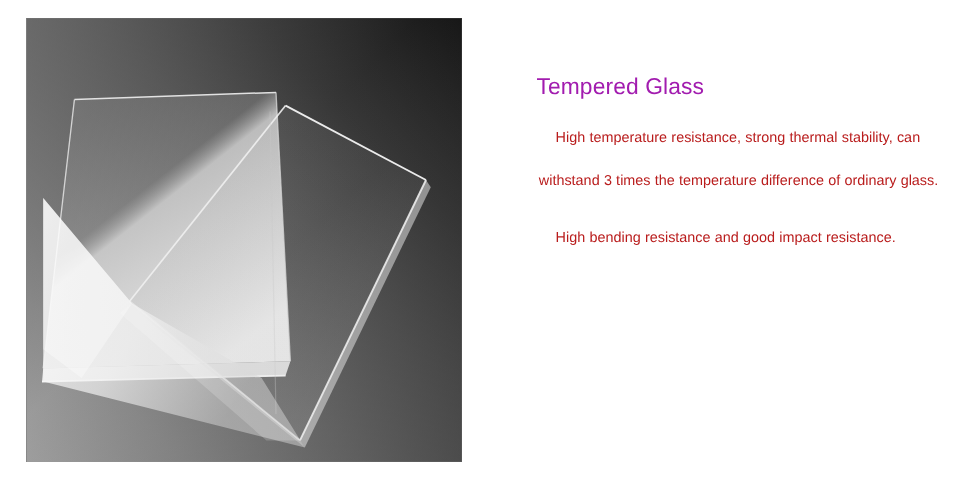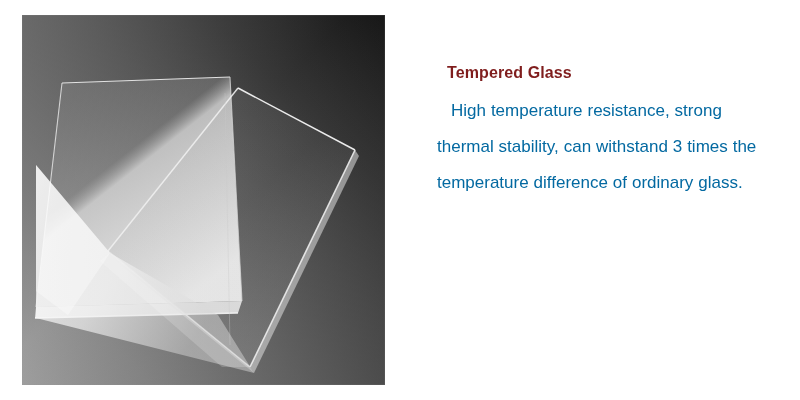--- a/index.html
+++ b/index.html
@@ -33,33 +33,33 @@
   }
 
   
   #text-panel {
     position: absolute;
     left: 437px;
     top: 62px;
     width: 350px;
   }
   #product-title {
-    font-size: 16px;
-    font-weight: bold;
-    color: #7f1d1d;
+    font-size: 19px;
+    font-weight: normal;
+    color: #a21caf;
     letter-spacing: 0.1px;
     margin: 0 0 9px 10px;
     line-height: 22px;
     white-space: nowrap;
   }
   .feature-paragraph {
-    font-size: 17px;
-    color: #0369a1;
+    font-size: 12px;
+    color: #b91c1c;
     line-height: 36px;
-    margin: 0;
+    margin: 12px;
     text-indent: 14px;
     width: 340px;
     word-spacing: 0.2px;
   }
 </style>
 </head>
 <body>
 
 <div id="photo-panel">
   <svg id="photo-svg" viewBox="0 0 363 370" preserveAspectRatio="none">
@@ -137,13 +137,14 @@
     <rect x="0" y="0" width="363" height="370" fill="none" stroke="#9a9a9a" stroke-width="1" opacity="0.25"></rect>
   </svg>
 </div>
 
 <div id="text-panel">
   <h2 id="product-title">Tempered Glass</h2>
 
   <p class="feature-paragraph">High temperature resistance, strong thermal stability, can withstand 3 times the temperature difference of ordinary glass.</p>
 
 
+  <p class="feature-paragraph">High bending resistance and good impact resistance.</p>
 </div>
 
 </body></html>

